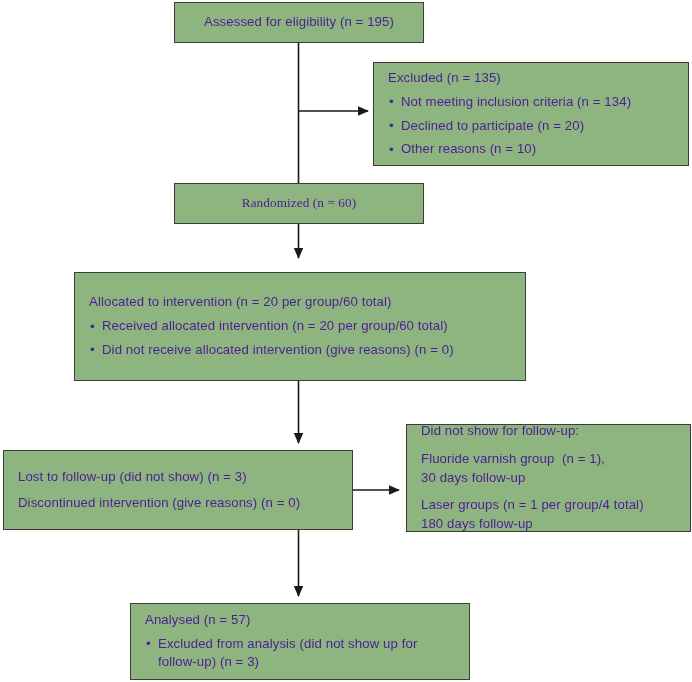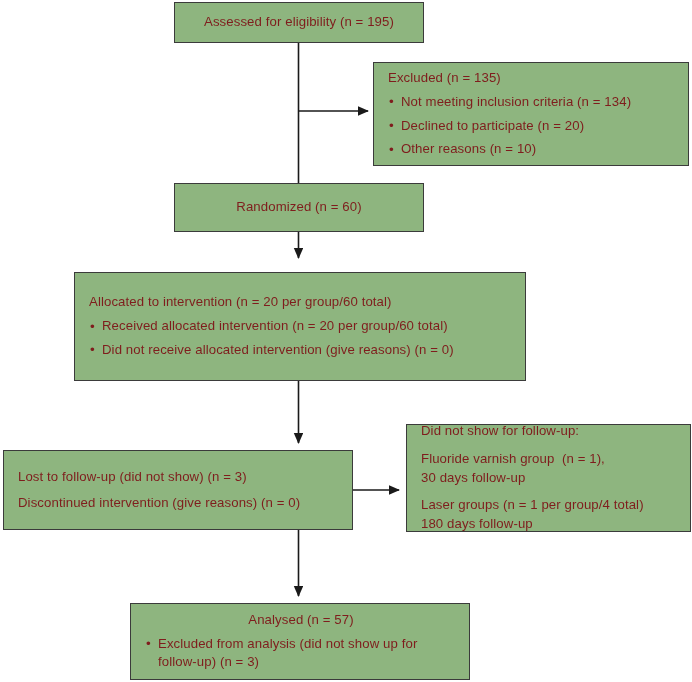--- a/index.html
+++ b/index.html
@@ -25,21 +25,21 @@
     top: 0;
     width: 692px;
     height: 682px;
     pointer-events: none;
   }
   .node {
     position: absolute;
     box-sizing: border-box;
     background: #8eb57f;
     border: 1.6px solid #3b3b3b;
-    color: #7f1d1d;
+    color: #4c1d95;
     font-size: 13.2px;
     line-height: 1.42;
     letter-spacing: 0.1px;
     display: flex;
     flex-direction: column;
     justify-content: center;
   }
   .node .line {
     white-space: pre-wrap;
   }
@@ -66,25 +66,25 @@
     left: 1px;
     top: -0.5px;
     font-size: 13.5px;
   }
   .gap-top { margin-top: 9px; }
   .gap-top-sm { margin-top: 7px; }
 
   
   #node-assessed     { left: 174px; top: 2px;   width: 250px; height: 41px; }
   #node-excluded     { left: 373px; top: 62px;  width: 316px; height: 104px; }
-  #node-randomized   { left: 174px; top: 183px; width: 250px; height: 49px; }
+  #node-randomized   { left: 174px; top: 183px; width: 250px; height: 41px; font-family: Liberation Serif, serif; }
   #node-allocated    { left: 74px;  top: 272px; width: 452px; height: 109px; }
   #node-lost         { left: 3px;   top: 450px; width: 350px; height: 80px; }
   #node-didnotshow   { left: 406px; top: 424px; width: 285px; height: 108px; }
-  #node-analysed     { left: 130px; top: 603px; width: 340px; height: 77px; align-items: center; }
+  #node-analysed     { left: 130px; top: 603px; width: 340px; height: 77px; }
 </style>
 </head>
 <body>
 
 <div id="diagram">
 
   <svg class="connectors" viewBox="0 0 692 682">
     <defs>
       <marker id="arrowhead" markerWidth="8" markerHeight="8" refX="6.4" refY="3" orient="auto" markerUnits="strokeWidth">
         <path d="M0,0 L7,3 L0,6 z" fill="#1a1a1a"></path>

